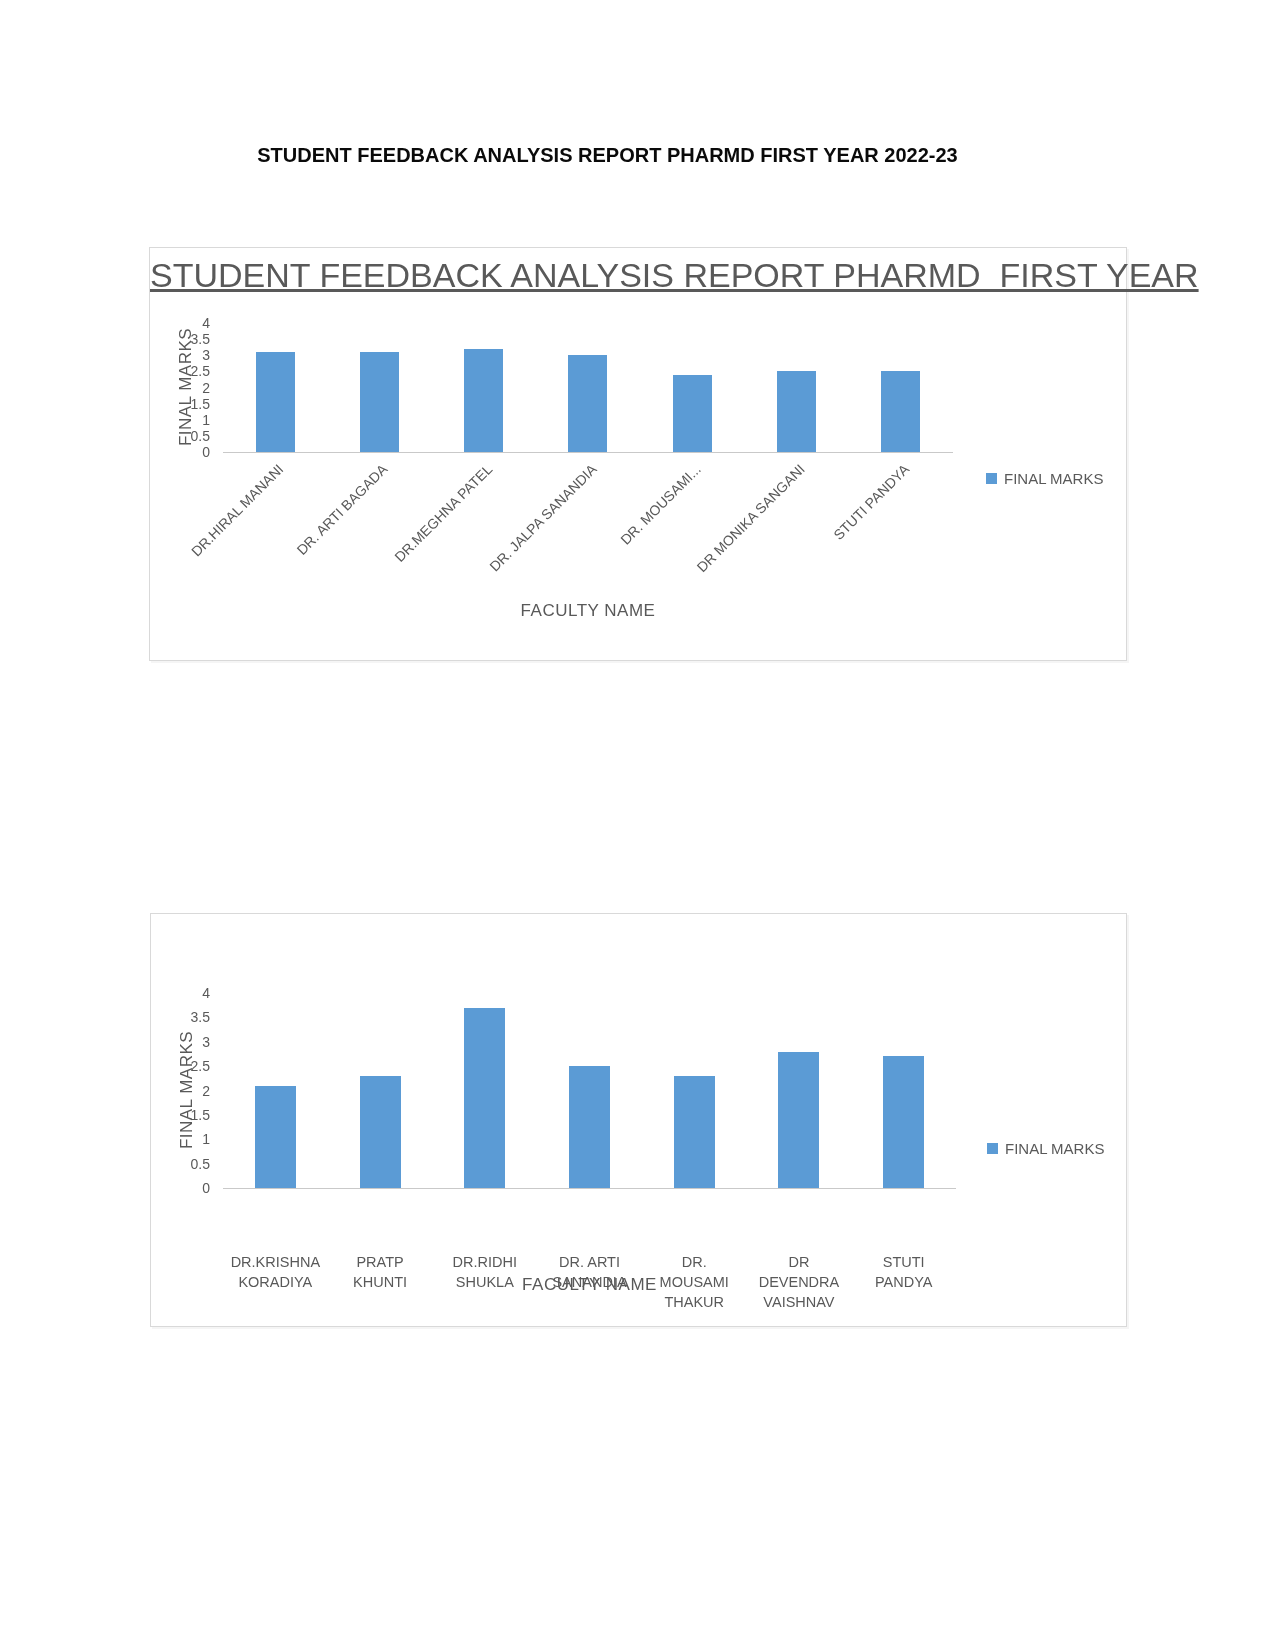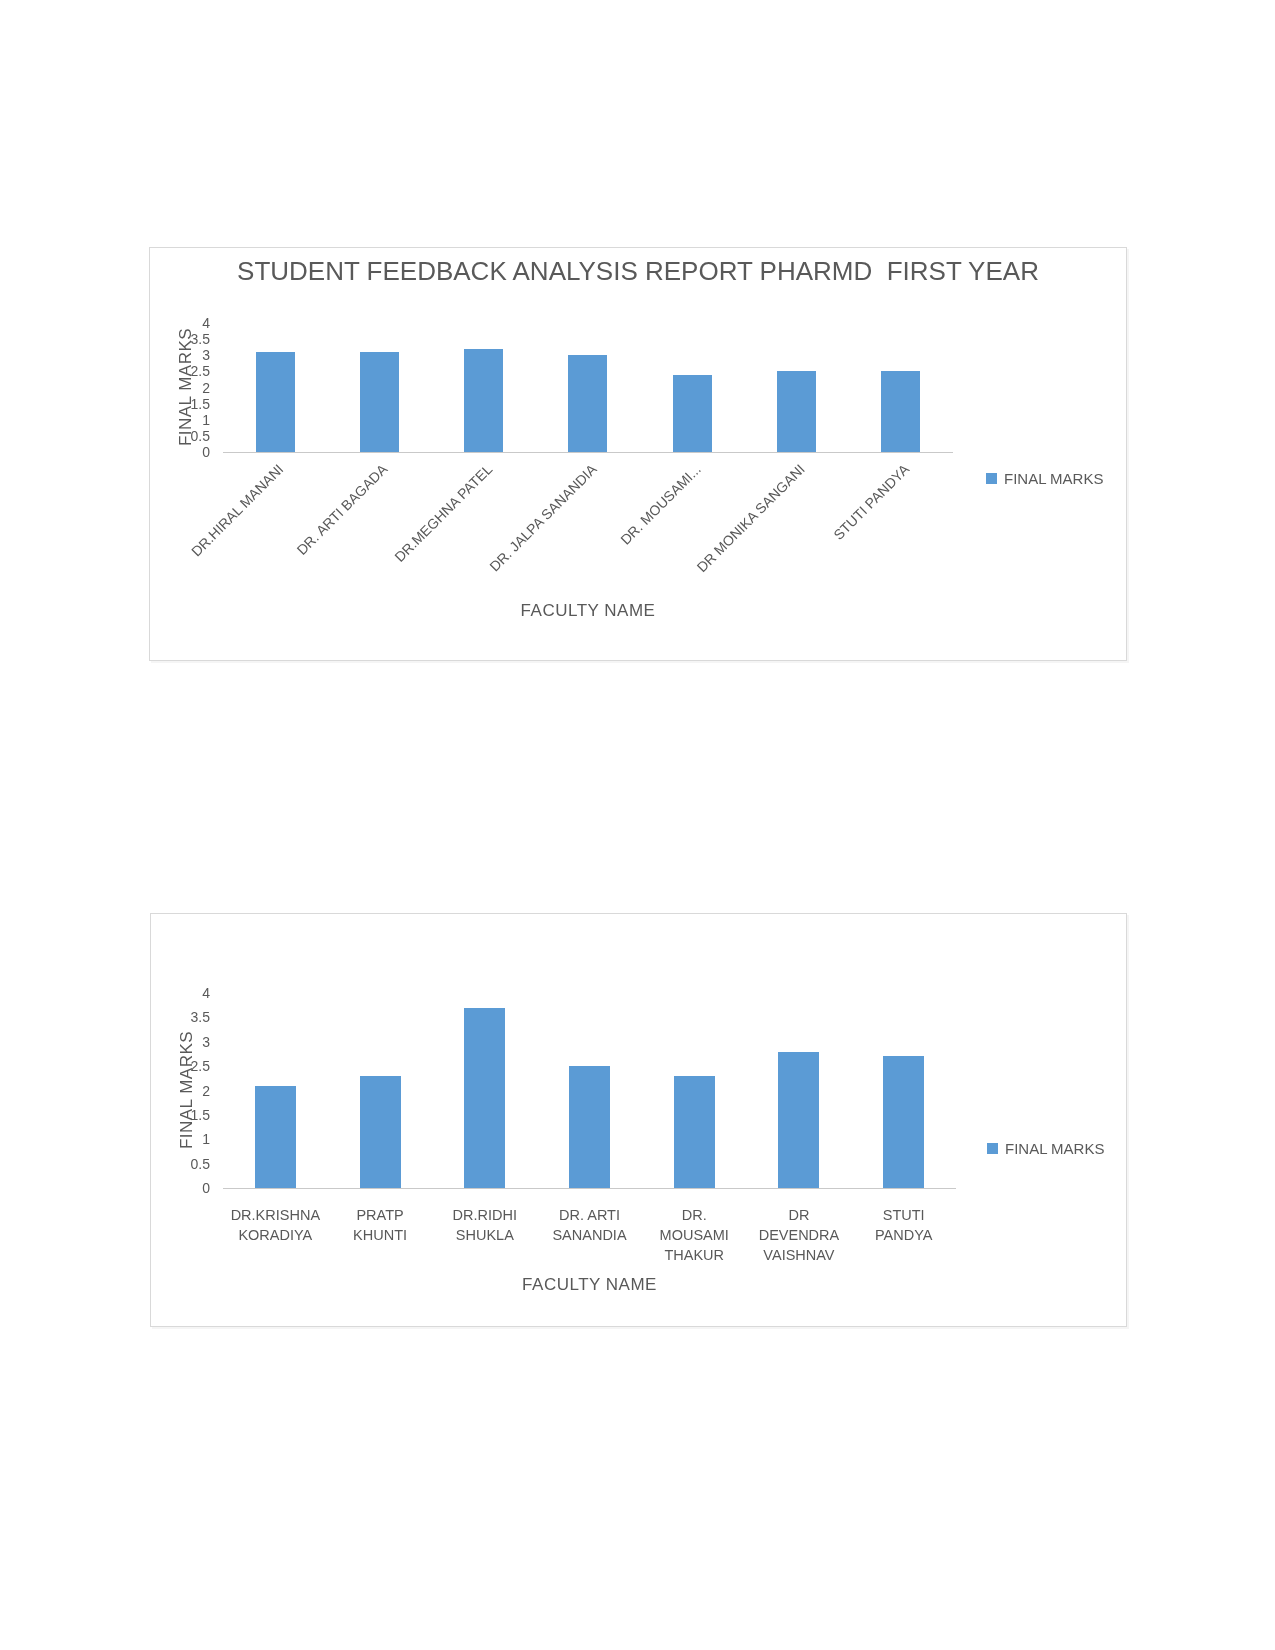--- a/index.html
+++ b/index.html
@@ -18,21 +18,21 @@
   .chart-card{
     position:absolute; background:#fff;
     border:1px solid var(--frame,#d9d9d9);
     box-shadow:2px 2px 0 rgba(0,0,0,0.04);
   }
   #card1{left:149px; top:247px; width:976px; height:412px;}
   #card2{left:150px; top:913px; width:975px; height:412px;}
 
   .chart-title{
     position:absolute; left:0; width:100%; text-align:center;
-    font-size:26px; color:var(--ctext,#595959); white-space:pre; letter-spacing:0px;
+    font-size:34px; color:var(--ctext,#595959); white-space:pre; letter-spacing:0px;text-decoration:underline;
   }
   #card1 .chart-title{top:8px;}
   #card2 .chart-title{top:20px;}
 
   .y-title{
     position:absolute; white-space:nowrap;
     font-size:17px; color:var(--ctext,#595959); letter-spacing:0.5px;
     transform:translate(-50%,-50%) rotate(-90deg);
   }
   #card1 .y-title{left:36px; top:139px;}
@@ -60,21 +60,21 @@
   #card1 .x-labels{left:73px; top:206px; width:730px; height:130px;}
   #card2 .x-labels{left:72px; top:291px; width:733px; height:70px;}
   .lslot{flex:1 1 0; position:relative;}
   .x-labels.rot .xlab{
     position:absolute; top:7px; right:50%;
     transform:rotate(-45deg); transform-origin:100% 0;
     white-space:nowrap; font-size:14px; color:var(--ctext,#595959);
   }
   .x-labels.horiz .xlab{
     display:block; text-align:center; white-space:pre-line;
-    font-size:14.5px; line-height:20px; color:var(--ctext,#595959);
+    font-size:14.5px; line-height:20px; color:var(--ctext,#595959);margin-top:47px;
   }
 
   .legend{
     position:absolute; display:flex; align-items:center; gap:7px;
     font-size:15px; color:var(--ctext,#595959); white-space:nowrap;
   }
   #card1 .legend{left:836px; top:222px;}
   #card2 .legend{left:836px; top:226px;}
   .legend-swatch{width:11px; height:11px; background:var(--bar,#5b9bd5); display:inline-block;}
 
@@ -83,20 +83,21 @@
     font-size:17px; color:var(--ctext,#595959); letter-spacing:0.5px;
   }
   #card1 .x-axis-title{left:73px; width:730px; top:353px;}
   #card2 .x-axis-title{left:72px; width:733px; top:361px;}
 </style>
 </head>
 <body>
 
 <div id="page">
 
+  <div class="page-heading" id="heading1">STUDENT FEEDBACK ANALYSIS REPORT PHARMD FIRST YEAR 2022-23</div>
 
   <div class="chart-card" id="card1">
     <div class="chart-title">STUDENT FEEDBACK ANALYSIS REPORT PHARMD  FIRST YEAR</div>
     <div class="y-title">FINAL MARKS</div>
     <div class="y-ticks">
         <span class="tick" style="top: 0%;">4</span>
         <span class="tick" style="top: 12.5%;">3.5</span>
         <span class="tick" style="top: 25%;">3</span>
         <span class="tick" style="top: 37.5%;">2.5</span>
         <span class="tick" style="top: 50%;">2</span>

